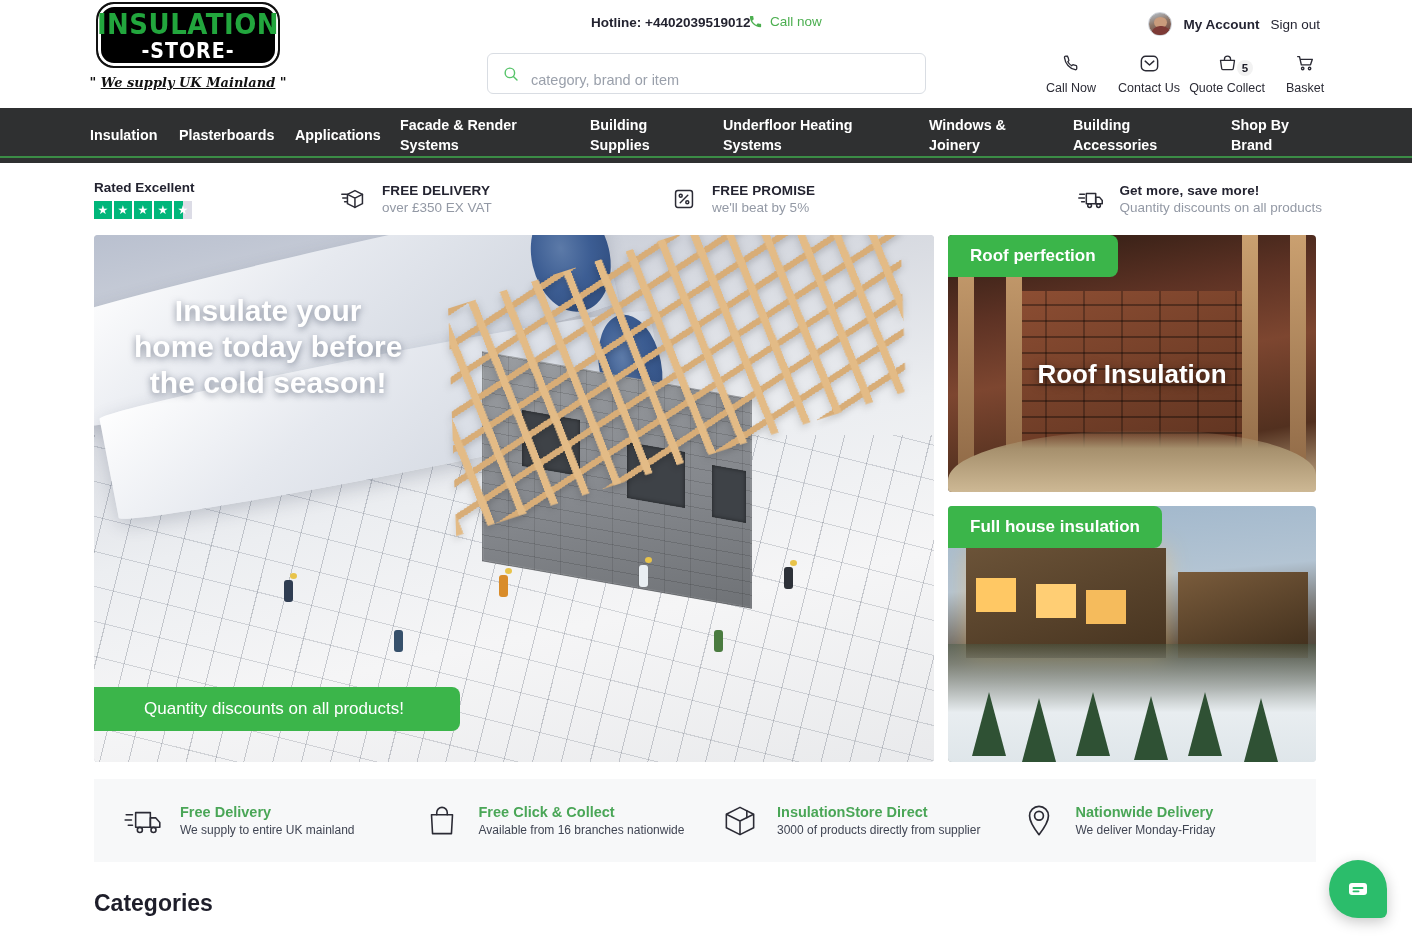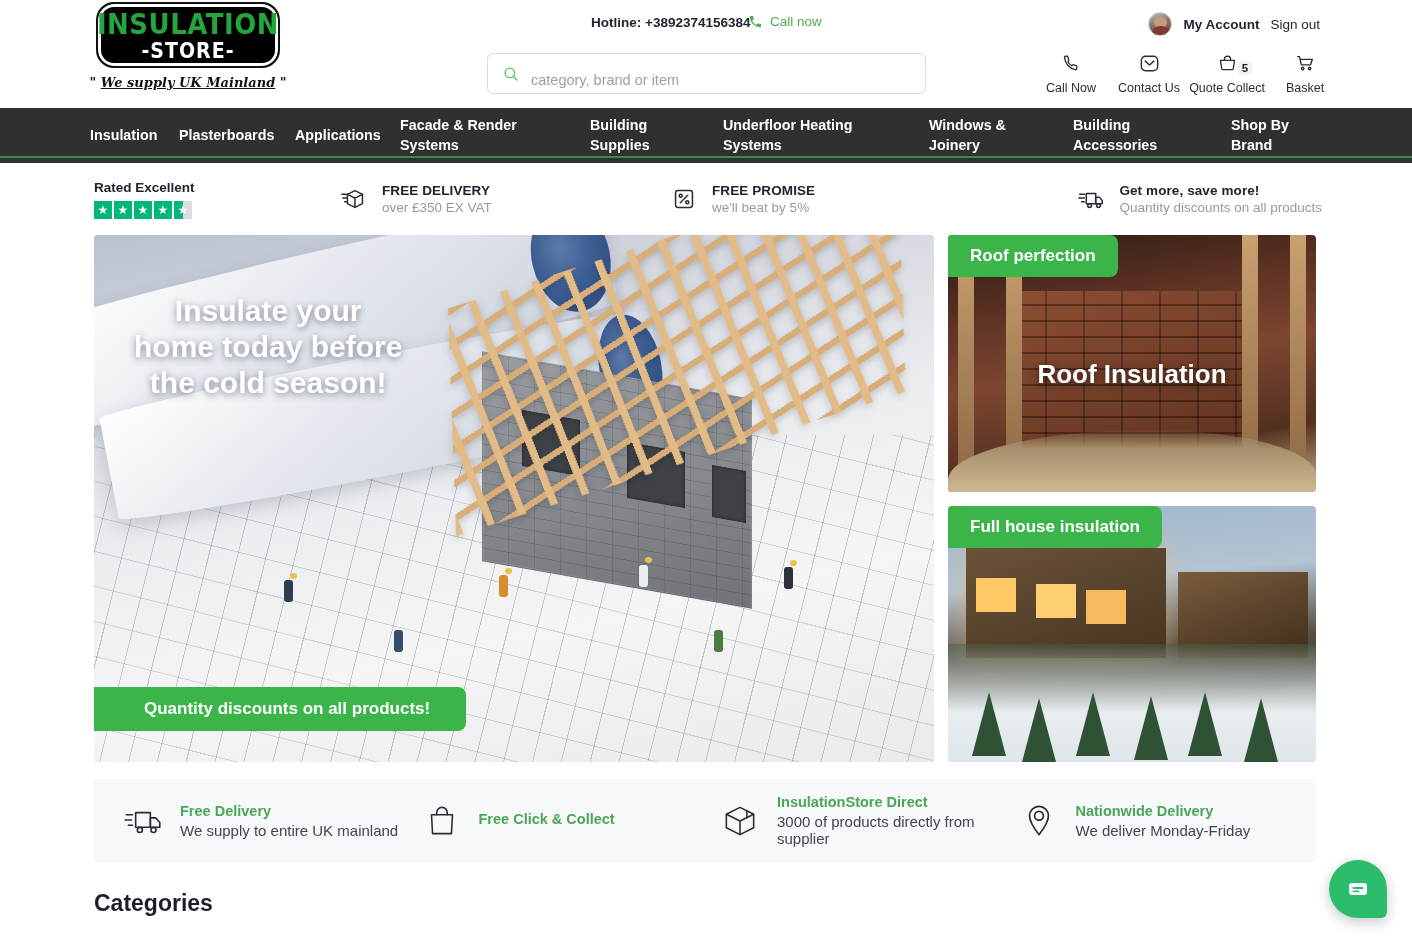--- a/index.html
+++ b/index.html
@@ -332,22 +332,22 @@
     text-shadow: 0 2px 7px rgba(35,45,70,.55);
     white-space: pre-line;
     z-index: 5;
   }
   .hero-cta {
     position: absolute;
     left: 0; top: 452px;
     background: #3bb54a;
     color: #fff;
     font-size: 17px;
-    font-weight: bold;
-    padding: 12px 36px 12px 50px;
+    font-weight: normal;
+    padding: 12px 56px 12px 50px;
     border-radius: 0 8px 8px 0;
     z-index: 6;
     cursor: pointer;
     white-space: nowrap;
   }
   .worker {
     position: absolute;
     width: 9px; height: 22px;
     border-radius: 3px;
     z-index: 3;
@@ -450,21 +450,21 @@
     display: flex;
     align-items: center;
     gap: 16px;
     padding-left: 14px;
   }
   .feat .fic { flex: none; width: 42px; height: 42px; }
   .feat .ft1 {
     font-size: 14.5px; font-weight: bold; color: #4aa657;
     margin-bottom: 3px;
   }
-  .feat .ft2 { font-size: 15px; color: #404553; }
+  .feat .ft2 { font-size: 12px; color: #404553; }
 
   
   .cats {
     margin: 28px 0 0 94px;
     font-size: 23px;
     font-weight: bold;
     color: #1e1e2a;
   }
 
   
@@ -488,21 +488,21 @@
   <div class="logo-wrap">
     <div class="logo-badge">
       <div class="logo-line1">INSULATION</div>
       <div class="logo-line2">-STORE-</div>
     </div>
     <div class="logo-tag">
       <span>" </span><u>We supply UK Mainland</u><span> "</span>
     </div>
   </div>
 
-  <div class="hotline">Hotline: +3892374156384</div>
+  <div class="hotline">Hotline: +4402039519012</div>
 
   <div class="callnow">
     <svg class="phone-ic" viewBox="0 0 24 24">
       <path d="M6.6 10.8c1.4 2.8 3.8 5.1 6.6 6.6l2.2-2.2c.3-.3.7-.4 1-.2 1.2.4 2.4.6 3.6.6.6 0 1 .4 1 1V20c0 .6-.4 1-1 1C10.6 21 3 13.4 3 4c0-.6.4-1 1-1h3.5c.6 0 1 .4 1 1 0 1.3.2 2.5.6 3.6.1.4 0 .8-.2 1.1l-2.3 2.1z" fill="#4caf50"></path>
     </svg>
     <span>Call now</span>
   </div>
 
   <div class="searchbox">
     <svg class="search-ic" viewBox="0 0 24 24">
@@ -714,20 +714,21 @@
     </div>
   </div>
 
   <div class="feat">
     <svg class="fic" viewBox="0 0 40 40" fill="none" stroke="#2b2b35" stroke-width="1.5" stroke-linejoin="round">
       <path d="M10 14h20l-1 18H11z"></path>
       <path d="M15 14v-2a5 5 0 0 1 10 0v2" stroke-linecap="round"></path>
     </svg>
     <div>
       <div class="ft1">Free Click &amp; Collect</div>
+      <div class="ft2">Available from 16 branches nationwide</div>
     </div>
   </div>
 
   <div class="feat">
     <svg class="fic" viewBox="0 0 40 40" fill="none" stroke="#2b2b35" stroke-width="1.5" stroke-linejoin="round">
       <path d="M20 7l13 6.5v13L20 33 7 26.5v-13z"></path>
       <path d="M7 13.5L20 20l13-6.5M20 20v13"></path>
       <path d="M26.5 10.2v6.6" stroke-linecap="round"></path>
     </svg>
     <div>

